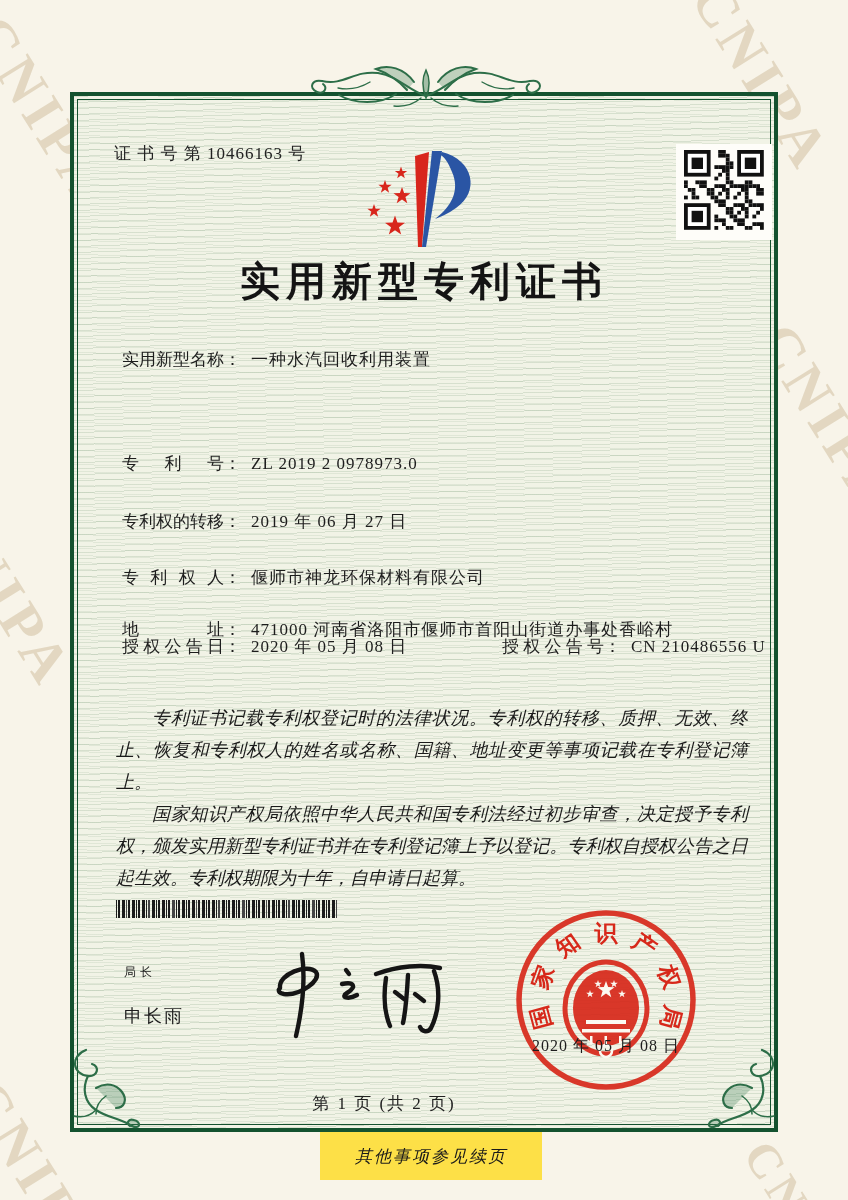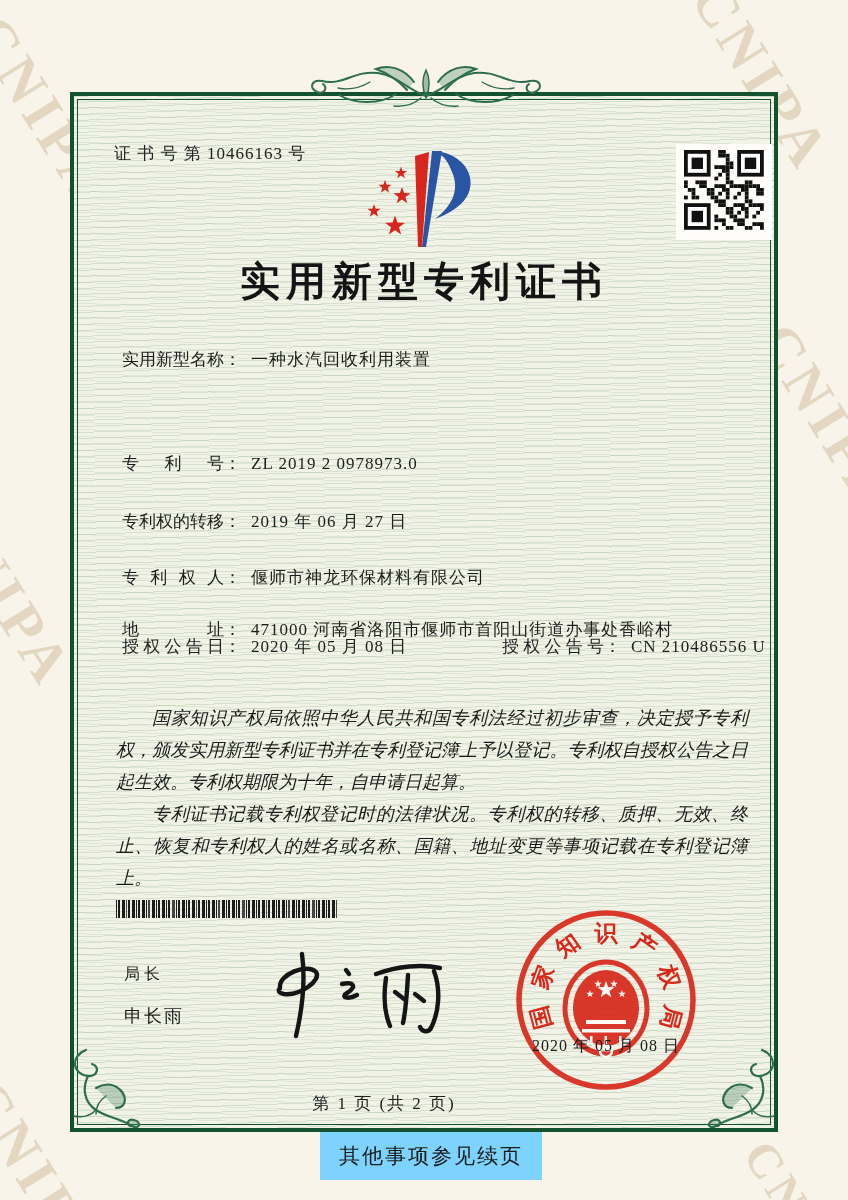--- a/index.html
+++ b/index.html
@@ -54,43 +54,43 @@
   .row2col { position:absolute; left:380px; top:0; white-space:nowrap; }
   
   .paras {
     position:absolute; left:42px; top:606px; width:632px;
     font-size:18px; line-height:32px; font-style:italic; color:#1a1a1a;
     text-align:justify;
   }
   .paras p { text-indent:2em; }
   
   .barcode { position:absolute; left:42px; top:804px; width:226px; height:18px; }
-  .director-title { position:absolute; left:50px; top:868px; font-size:16px; letter-spacing:4px; }
+  .director-title { position:absolute; left:50px; top:868px; font-size:12px; letter-spacing:4px; }
   .director-name  { position:absolute; left:50px; top:908px; font-size:18px; letter-spacing:2px; }
   .signature { position:absolute; left:176px; top:852px; width:210px; height:92px; }
   
   .seal { position:absolute; left:440px; top:812px; width:184px; height:184px; }
   .seal svg { position:absolute; inset:0; }
   .seal-char {
     position:absolute; left:50%; top:50%; font-size:23px; font-weight:bold; color:#d7281a;
     font-family:"Liberation Serif", serif;
   }
   .seal-date {
     position:absolute; left:0; top:128px; width:100%; text-align:center;
     font-size:16px; color:#1d1d1d; letter-spacing:1px; white-space:nowrap;
   }
   
   .pageno {
     position:absolute; left:42px; top:996px; width:536px; text-align:center;
     font-size:17px; letter-spacing:2px; color:#222;
   }
   .contnote {
     position:absolute; left:320px; top:1132px; width:222px; height:48px;
-    background:#7dd3fc; display:flex; align-items:center; justify-content:center;
-    font-size:21px; letter-spacing:2px; color:#1a1a1a;
+    background:#fde047; display:flex; align-items:center; justify-content:center;
+    font-size:17px; font-style:italic; letter-spacing:2px; color:#1a1a1a;
   }
 </style>
 </head>
 <body>
 
 <div class="page">
 
   <div class="wm" style="left:-14px; top:-12px; transform:rotate(58deg);">CNIPA</div>
   <div class="wm" style="left:706px; top:-46px; transform:rotate(58deg);">CNIPA</div>
   <div class="wm" style="left:772px; top:296px; transform:rotate(58deg);">CNIPA</div>
@@ -298,22 +298,22 @@
       <span class="flabel">地址</span><span class="colon">：</span><span class="fvalue">471000 河南省洛阳市偃师市首阳山街道办事处香峪村</span>
     </div>
     <div class="row" style="top:539px; width:640px">
       <span class="flabel">授权公告日</span><span class="colon">：</span><span class="fvalue">2020 年 05 月 08 日</span>
       <span class="row2col">
         <span class="flabel">授权公告号</span><span class="colon">：</span><span class="fvalue">CN 210486556 U</span>
       </span>
     </div>
 
     <div class="paras">
+      <p>专利证书记载专利权登记时的法律状况。专利权的转移、质押、无效、终止、恢复和专利权人的姓名或名称、国籍、地址变更等事项记载在专利登记簿上。</p>
       <p>国家知识产权局依照中华人民共和国专利法经过初步审查，决定授予专利权，颁发实用新型专利证书并在专利登记簿上予以登记。专利权自授权公告之日起生效。专利权期限为十年，自申请日起算。</p>
-      <p>专利证书记载专利权登记时的法律状况。专利权的转移、质押、无效、终止、恢复和专利权人的姓名或名称、国籍、地址变更等事项记载在专利登记簿上。</p>
     </div>
 
     <div class="barcode" id="barcode"><svg xmlns="http://www.w3.org/2000/svg" width="226" height="18">
           <rect x="0" y="0" width="1" height="18" fill="#1b1b1b"></rect>
           <rect x="2" y="0" width="2" height="18" fill="#1b1b1b"></rect>
           <rect x="6" y="0" width="3" height="18" fill="#1b1b1b"></rect>
           <rect x="10" y="0" width="1" height="18" fill="#444"></rect>
           <rect x="12" y="0" width="2" height="18" fill="#1b1b1b"></rect>
           <rect x="16" y="0" width="3" height="18" fill="#1b1b1b"></rect>
           <rect x="20" y="0" width="1" height="18" fill="#1b1b1b"></rect>

